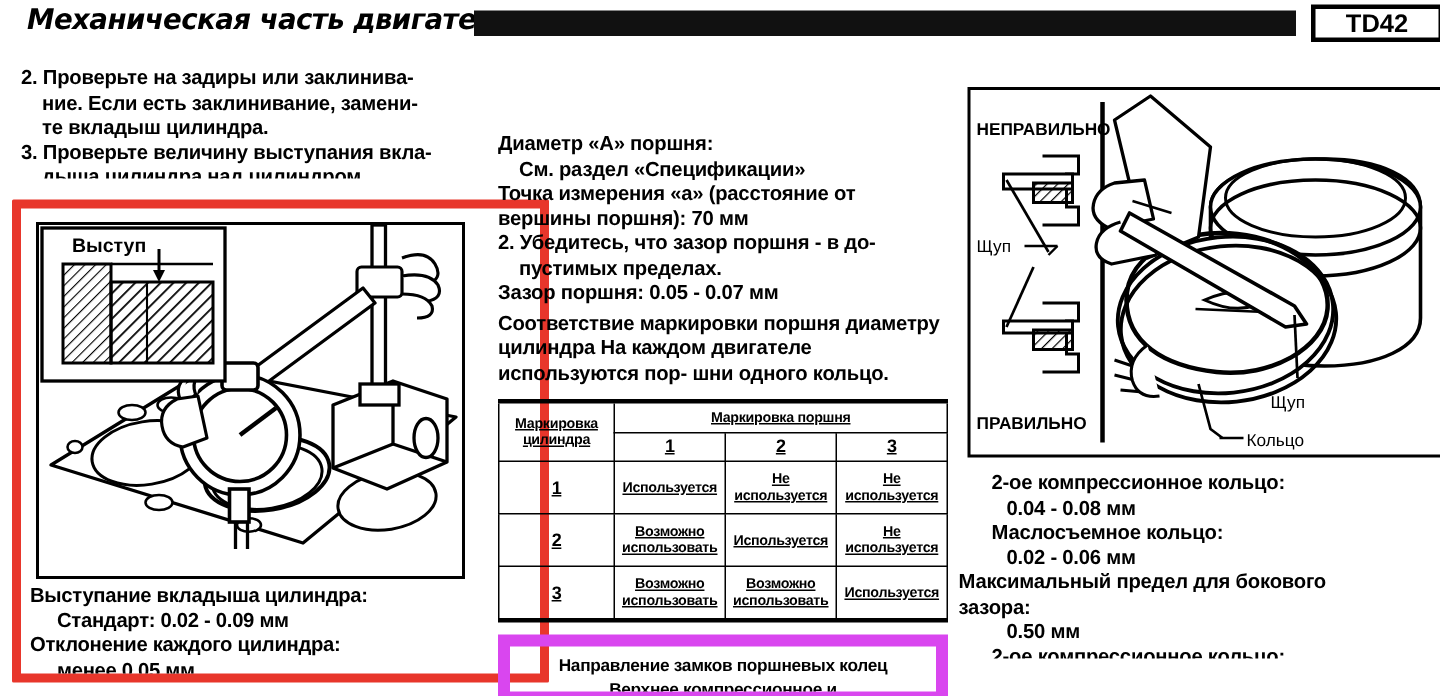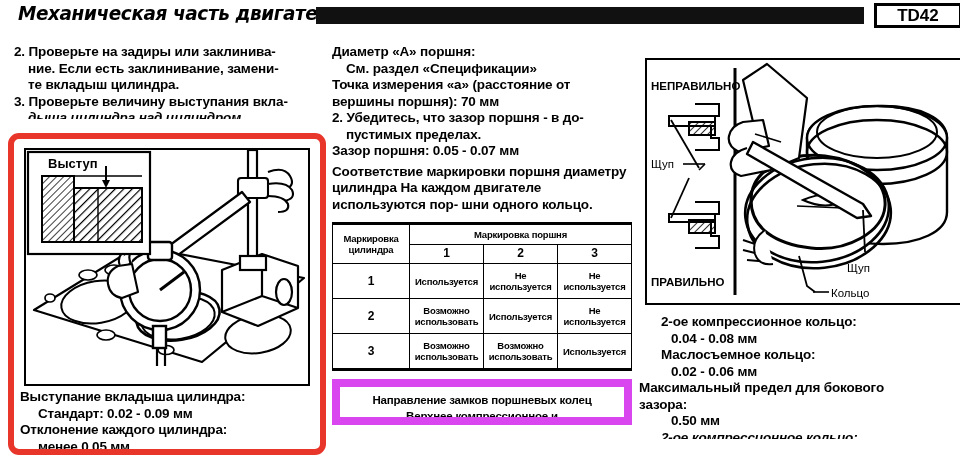--- a/index.html
+++ b/index.html
@@ -72,23 +72,23 @@
   }
   .numline { display: block; text-indent: -14px; padding-left: 14px; }
   .indent { display: block; padding-left: 14px; }
 
   
   #left-text { position: relative; }
 
   #red-box {
     position: absolute;
     left: 8px; top: 133px;
-    width: 318px; height: 322px;
+    width: 358px; height: 322px;
     border: 6px solid #e8362b;
-    border-radius: 11px;
+    border-radius: 1px;
     box-sizing: border-box;
     background: #ffffff;
     overflow: hidden;
   }
   #fig-left-frame {
     position: absolute;
     left: 10px; top: 9px;
     width: 286px; height: 238px;
     border: 2px solid #000;
     box-sizing: border-box;
@@ -101,38 +101,39 @@
     left: 6px; top: 250px;
     width: 300px;
     font-size: 13.5px;
     line-height: 16.5px;
     font-weight: bold;
     letter-spacing: -0.2px;
   }
   #red-box-caption .ind { display:block; padding-left: 18px; }
 
   
-  #mid-block-1 { position: relative; }
+  #mid-block-1 { position: relative; margin-top: 44px; }
   #mid-block-2 { margin-top: 4px; }
 
   table.marking {
     border-collapse: collapse;
     width: 300px;
     margin-top: 9px;
     table-layout: fixed;
   }
   table.marking th, table.marking td {
     border: 1px solid #000;
     text-align: center;
     vertical-align: middle;
     font-size: 9.5px;
     font-weight: bold;
     line-height: 11px;
     padding: 2px 1px;
     letter-spacing: -0.2px;
+    text-decoration: underline;
   }
   table.marking .hdr-rowspan { width: 74px; height: 34px; }
   table.marking .thick-top { border-top: 3px solid #000; }
   table.marking .thick-bottom { border-bottom: 3px solid #000; }
   table.marking tr.data td { height: 30px; }
   table.marking td.numcell { font-size: 12px; }
 
   #ring-dir-box {
     margin-top: 8px;
     width: 300px;
@@ -160,21 +161,21 @@
     overflow: hidden;
     background: #fff;
   }
   #right-specs {
     position: absolute;
     left: 0; top: 270px;
     width: 312px;
   }
   #right-specs .txt { font-size: 13.5px; line-height: 16.5px; }
   #right-specs .ind { display: block; padding-left: 16px; }
-  .clipline { overflow: hidden; height: 9px; font-style: italic; }
+  .clipline { overflow: hidden; height: 9px; }
 </style>
 </head>
 <body>
 
 <div id="header">
   <div id="header-title">Механическая часть двигателя</div>
   <div id="header-bar"></div>
   <div id="header-code-box">
     <span>TD42</span>
   </div>

